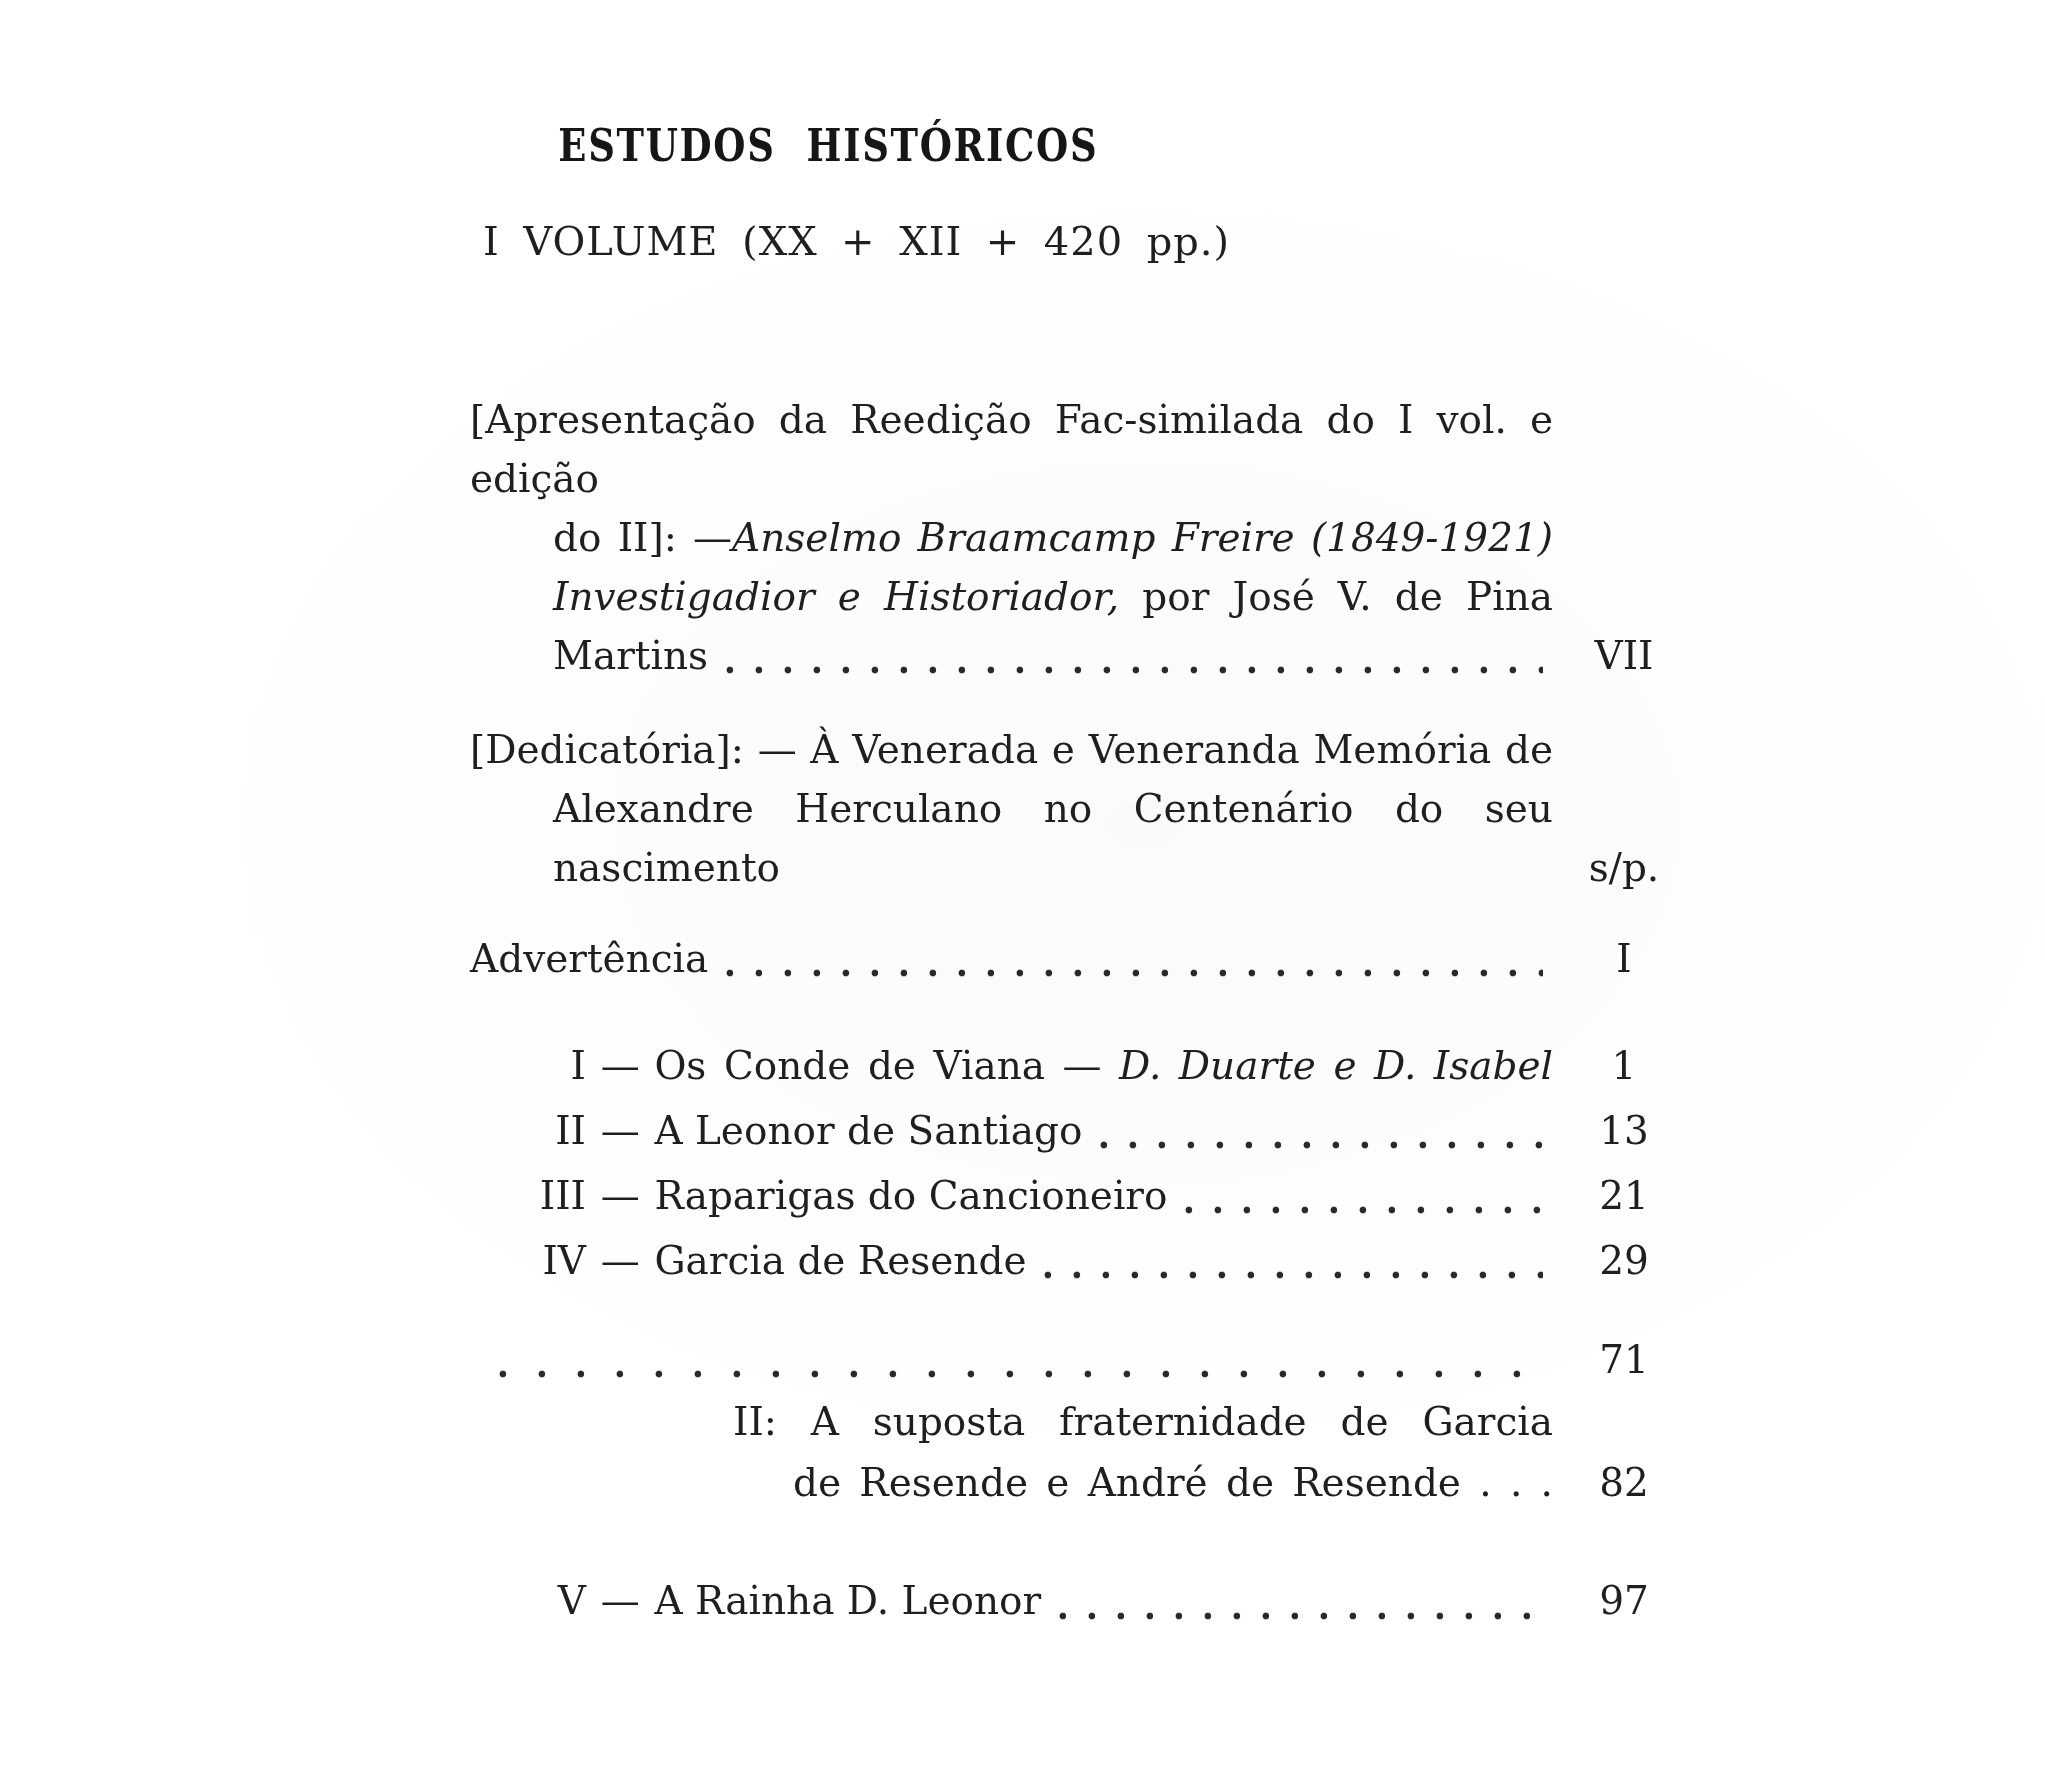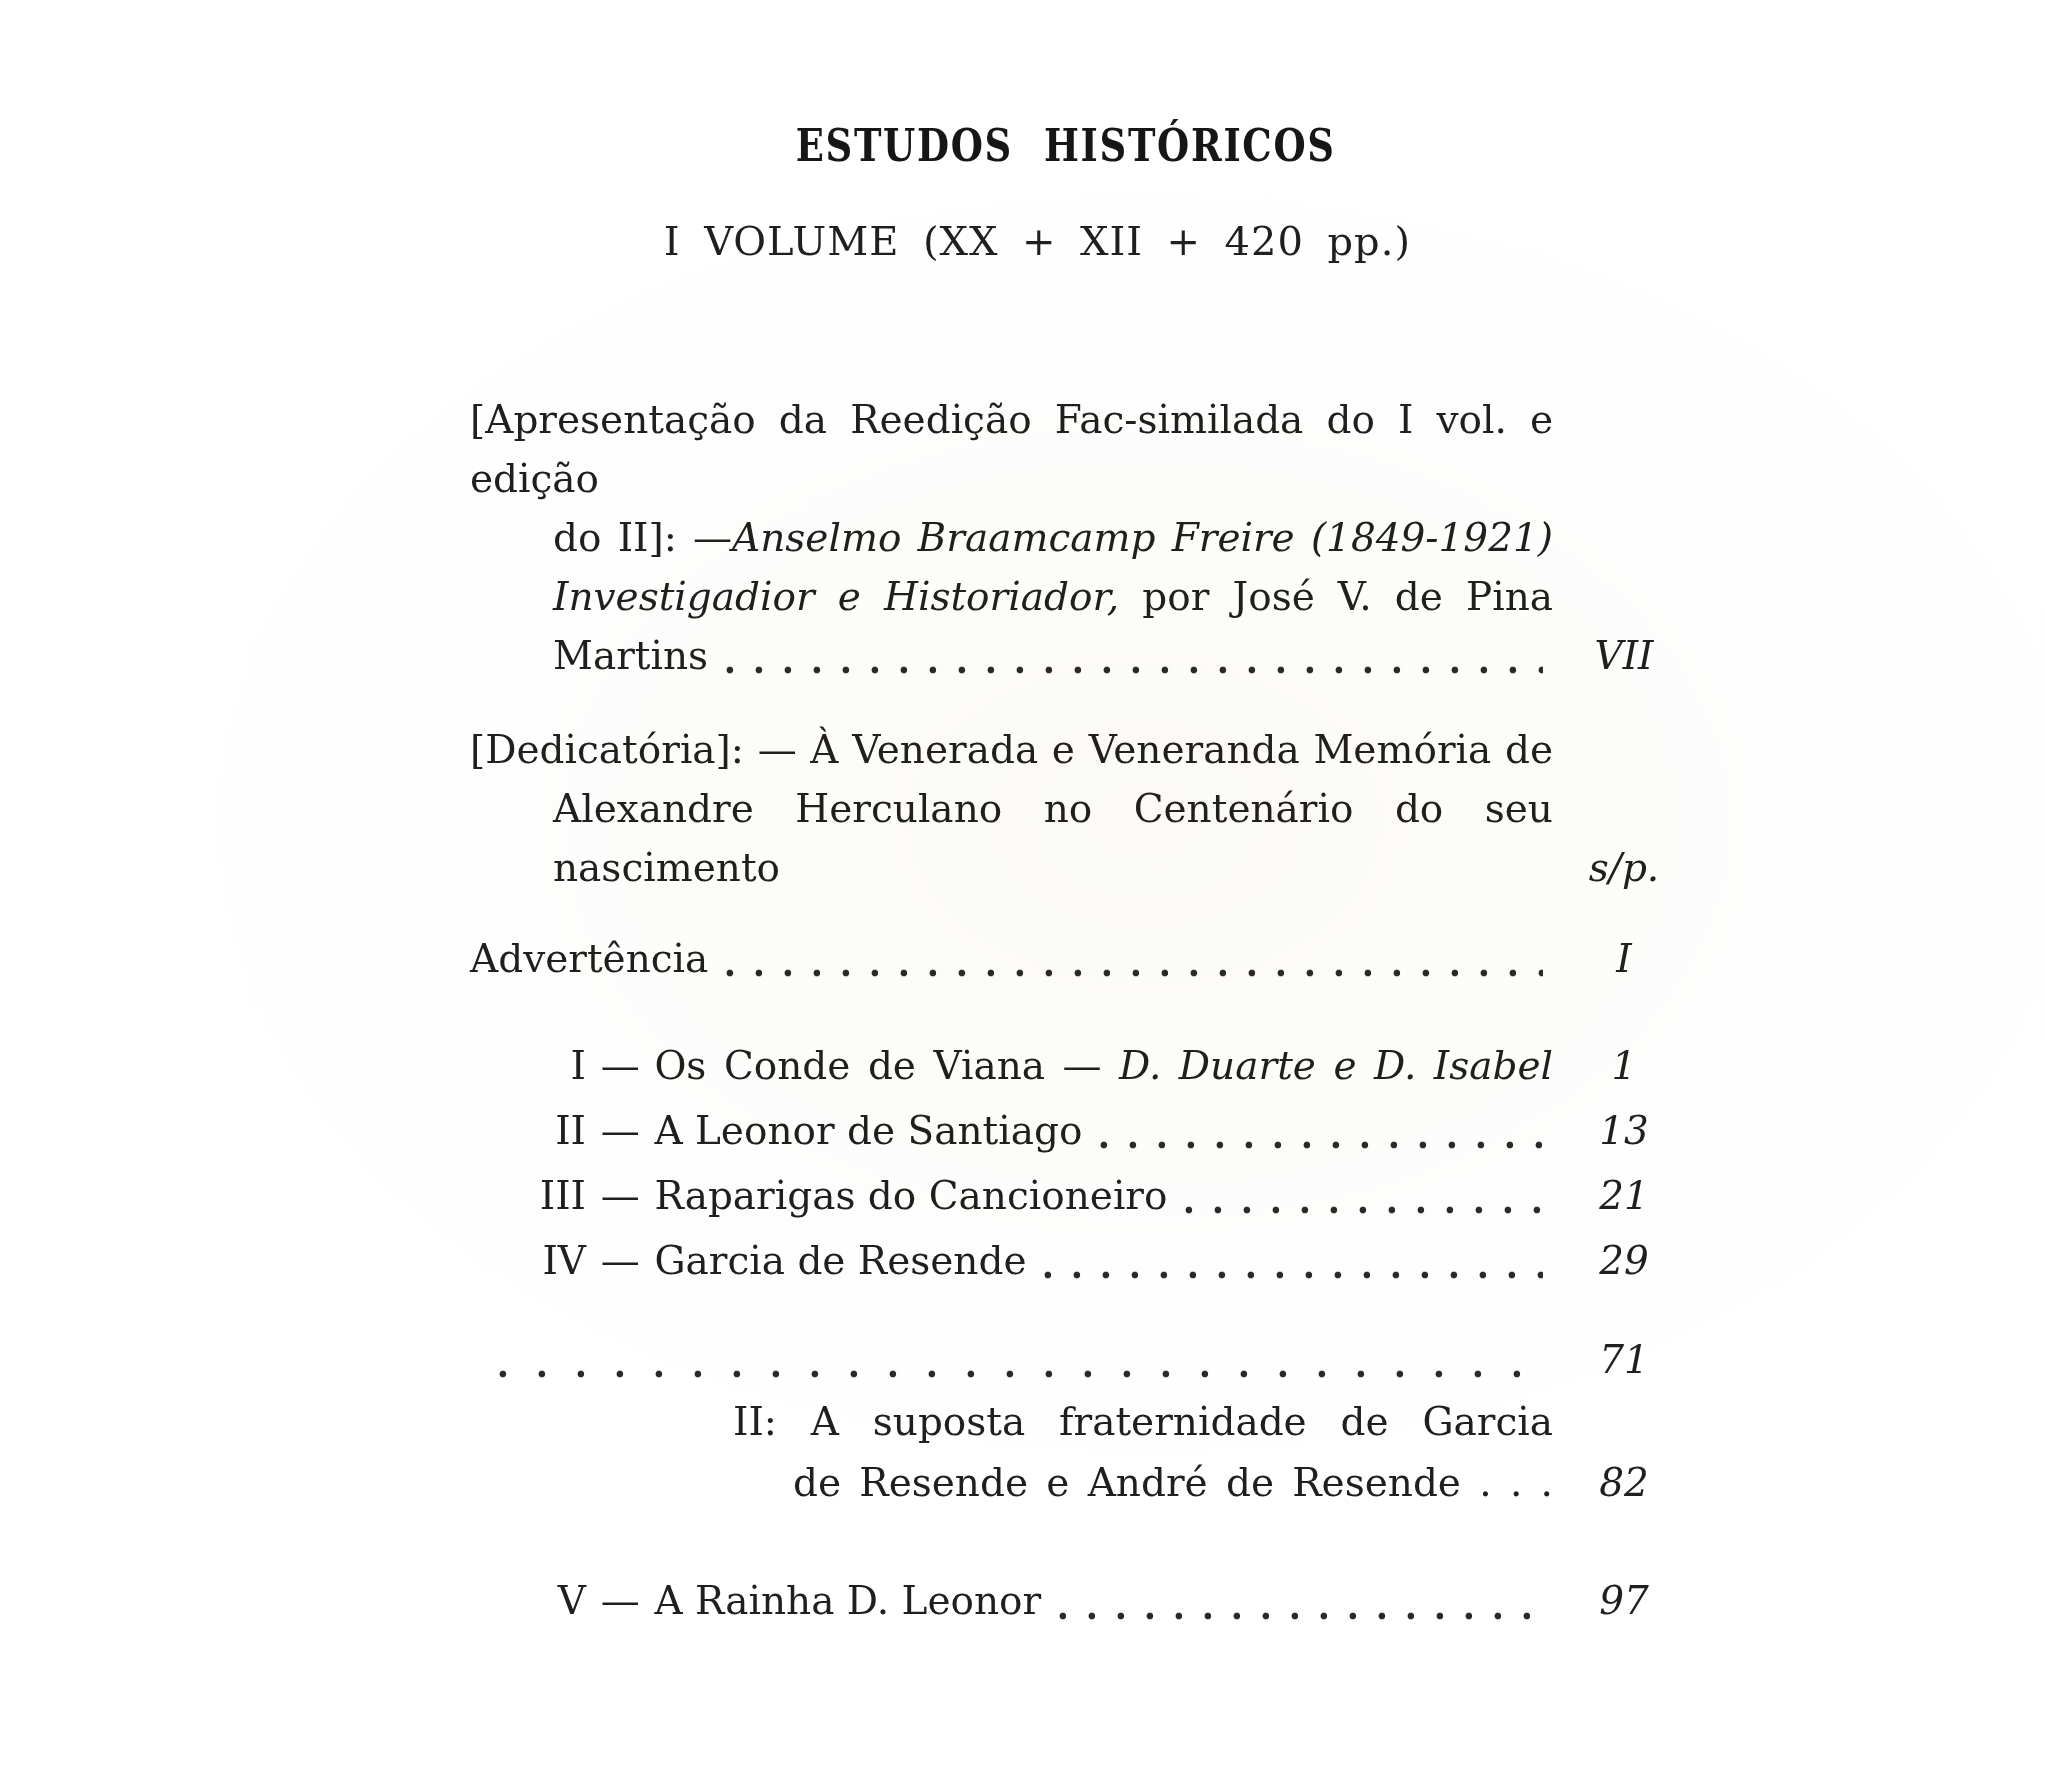--- a/index.html
+++ b/index.html
@@ -5,35 +5,35 @@
   html,body{margin:0;padding:0;background:#ffffff;}
   .page{
     position:relative;
     width:2046px;height:1790px;
     background:#ffffff;
     background-image:radial-gradient(1372px 931px at 56% 46%, #fbfaf8 0%, #ffffff 72%);
     font-family:"DejaVu Serif","Liberation Serif",serif;
     color:#211f1d;
     overflow:hidden;
   }
-  .head{position:absolute;left:470px;top:120px;width:941px;text-align:right;}
+  .head{position:absolute;left:483px;top:120px;width:941px;text-align:left;}
   .head h1{
     margin:0;font-size:44px;font-weight:700;letter-spacing:2px;word-spacing:19.6px;
     transform:scaleX(.84);transform-origin:center;color:#181614;white-space:nowrap;
   }
   .subtitle{margin-top:47px;font-size:40px;letter-spacing:1px;word-spacing:9.8px;white-space:nowrap;}
   .toc{position:absolute;left:470px;top:390px;width:1225px;font-size:39px;line-height:59px;}
   .line{margin-right:142px;}
   .just{text-align:justify;text-align-last:justify;}
   .ind{padding-left:83px;}
   .ind2{padding-left:263px;}
   .ind3{padding-left:323px;}
   .row{display:flex;align-items:flex-end;}
   .grow{flex:1 1 auto;}
-  .pg{flex:0 0 142px;text-align:center;font-style:italic;}
+  .pg{flex:0 0 142px;text-align:center;}
   .leader{
     flex:1 1 auto;align-self:flex-end;height:11.8px;
     margin:0 9.8px 8.8px 17.6px;
     background-image:radial-gradient(circle at 3.9px 5.9px,#2b2927 3px,transparent 3.7px);
     background-size:29px 11.8px;background-repeat:repeat-x;background-position:left center;
   }
   .leader.sparse{background-size:39px 11.8px;margin-left:29px;}
   .cnum{flex:0 0 116px;text-align:right;}
   .cdash{flex:0 0 auto;padding:0 14.7px;}
   .chap{margin-bottom:5.9px;}

